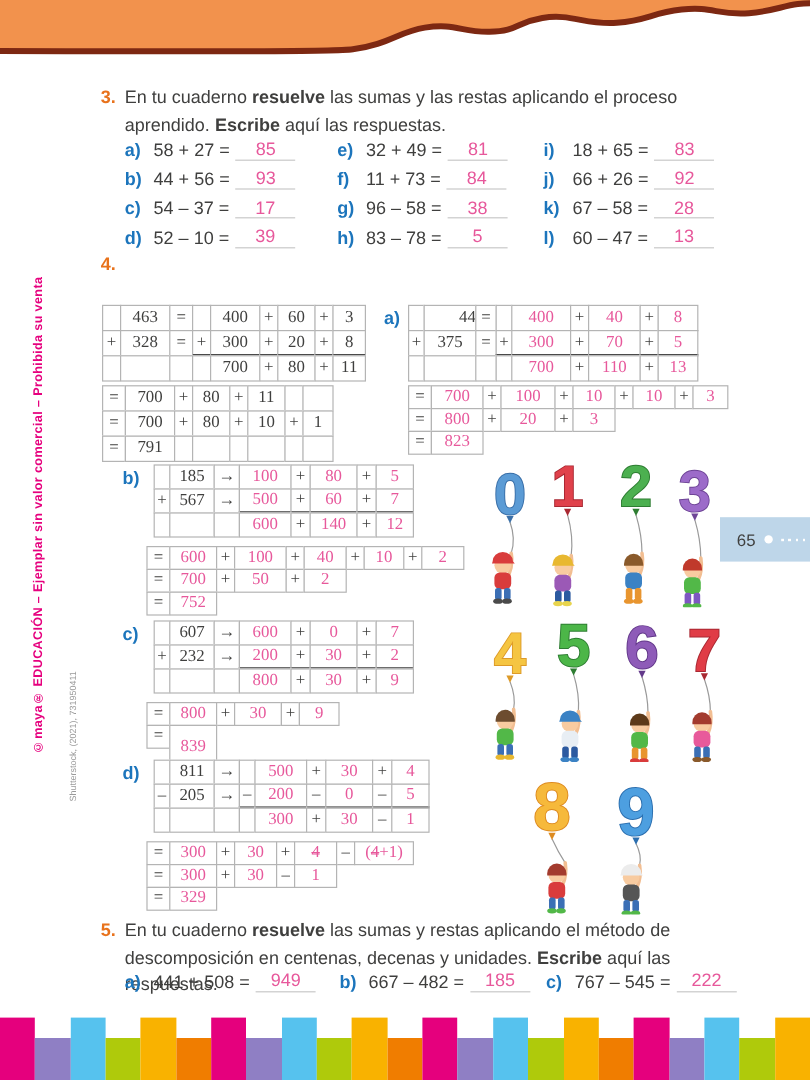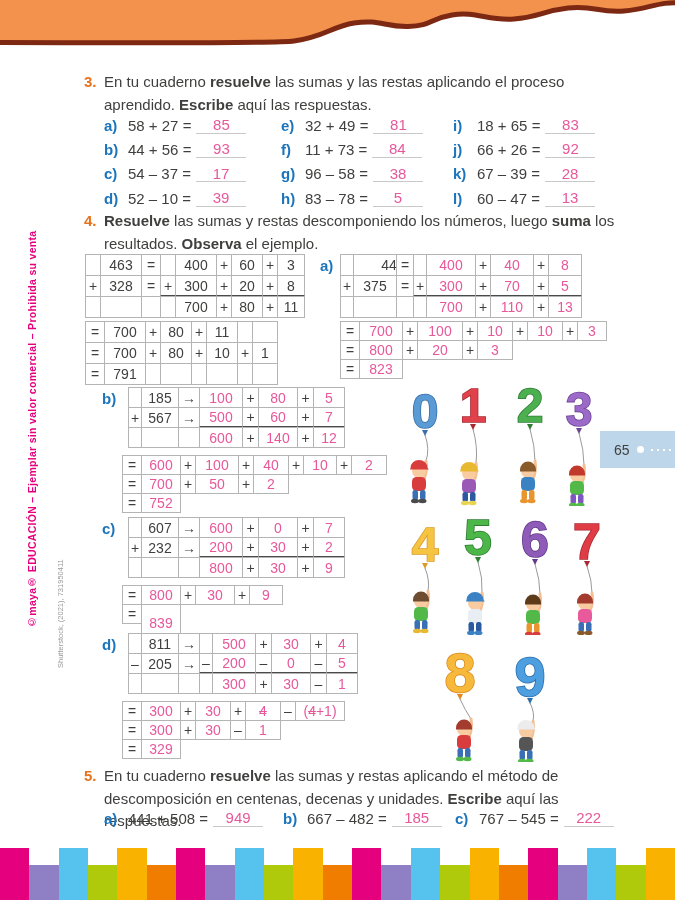--- a/index.html
+++ b/index.html
@@ -10,21 +10,21 @@
   .instr{font-size:15px;line-height:1.5;}
   .instr .b{font-weight:bold;}
   .eq-col{display:flex;flex-direction:column;}
   .eq-row{height:24.4px;display:flex;align-items:center;font-size:15px;}
   .eq-label{color:#1c75bc;font-weight:bold;width:24px;flex:none;}
   .eq-expr{white-space:nowrap;}
   .eq-ans{color:#e7589b;min-width:44px;text-align:center;border-bottom:1.5px solid #c9c9c9;
           margin-left:5px;line-height:1.05;padding:0 3px;}
   .sub-label{color:#1c75bc;font-weight:bold;font-size:15px;}
   .tbl{position:absolute;padding:1px 0 0 1px;}
-  .trow{display:flex;}
+  .trow{display:flex;font-family:Liberation Serif, serif;}
   .tcell{border:1px solid #b4b4b4;margin-left:-1px;margin-top:-1px;box-sizing:border-box;
          display:flex;align-items:center;justify-content:center;font-size:14px;background:#fff;}
   .tcell.pink{color:#e7589b;}
   .tcell.sum{border-bottom:2px solid #4a4a4a;}
   .strike{text-decoration:line-through;}
   .vtext{writing-mode:vertical-rl;transform:rotate(180deg);white-space:nowrap;}
   .vpink{color:#e6007e;font-size:10.5px;font-weight:bold;letter-spacing:.3px;}
   .vgray{color:#9a9a9a;font-size:7.5px;}
   .page-tab{display:flex;align-items:center;background:#bed6e9;padding-left:14px;gap:7px;
             font-size:14px;color:#3f3f3e;}
@@ -106,32 +106,31 @@
         <span class="eq-expr">18 + 65 =</span>
         <span class="eq-ans">83</span>
       </div>
       <div class="eq-row">
         <span class="eq-label">j)</span>
         <span class="eq-expr">66 + 26 =</span>
         <span class="eq-ans">92</span>
       </div>
       <div class="eq-row">
         <span class="eq-label">k)</span>
-        <span class="eq-expr">67 – 39 =</span>
+        <span class="eq-expr">67 – 58 =</span>
         <span class="eq-ans">28</span>
       </div>
       <div class="eq-row">
         <span class="eq-label">l)</span>
         <span class="eq-expr">60 – 47 =</span>
         <span class="eq-ans">13</span>
       </div>
     </div>
 
   <div class="abs ex-num" style="left:84px;top:212px">4.</div>
-  <div class="abs instr" style="left:104px;top:210px;width:516px"><span class="b">Resuelve</span><span> las sumas y restas descomponiendo los números, luego </span><span class="b">suma</span><span> los resultados. </span><span class="b">Observa</span><span> el ejemplo.</span></div>
 
   <div class="tbl" style="left:85px;top:254px">
       <div class="trow">
         <div class="tcell" style="width: 16px; height: 22px;"></div>
         <div class="tcell" style="width: 42px; height: 22px;">463</div>
         <div class="tcell" style="width: 20px; height: 22px;">=</div>
         <div class="tcell" style="width: 16px; height: 22px;"></div>
         <div class="tcell" style="width: 42px; height: 22px;">400</div>
         <div class="tcell" style="width: 16px; height: 22px;">+</div>
         <div class="tcell" style="width: 32px; height: 22px;">60</div>

